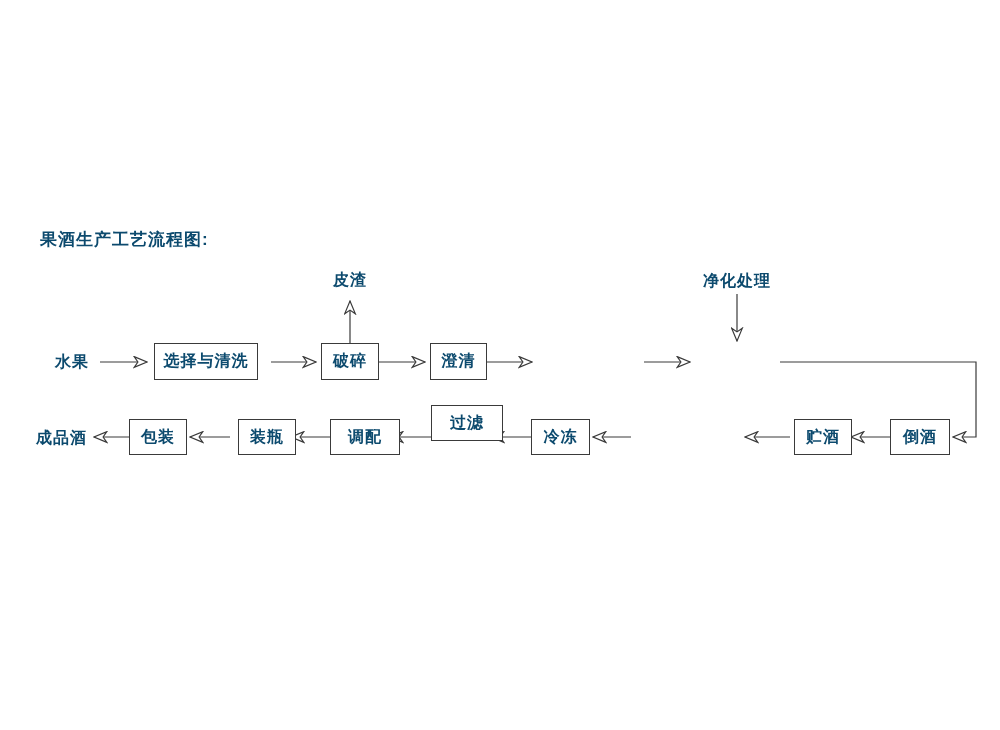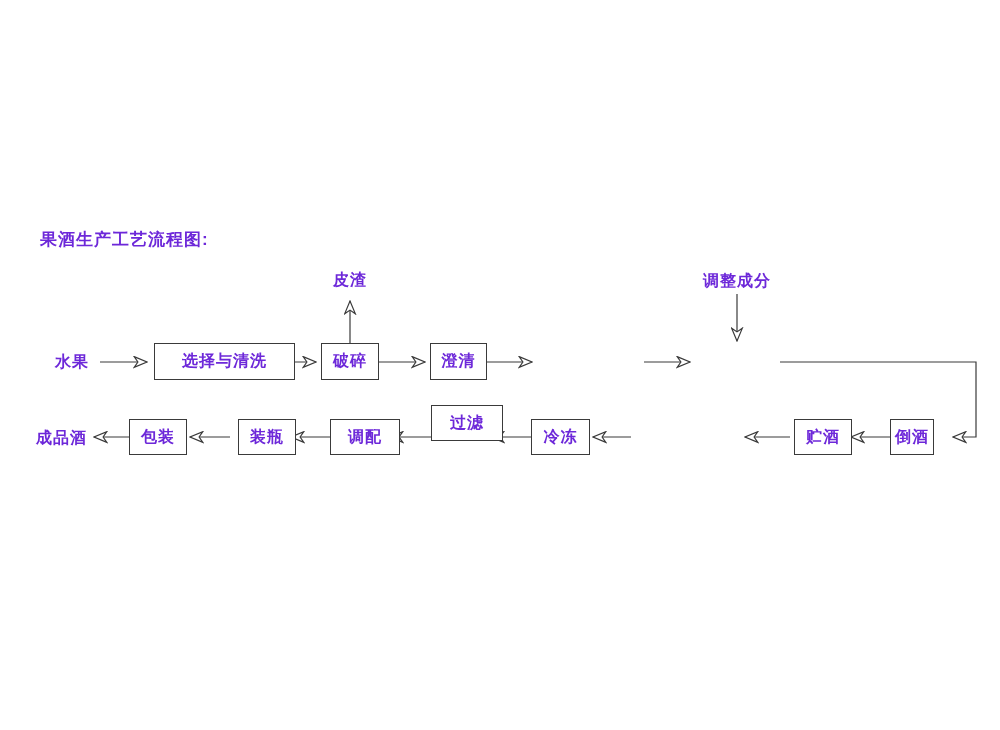--- a/index.html
+++ b/index.html
@@ -1,21 +1,21 @@
 <!DOCTYPE html>
 <html><head>
 <meta charset="utf-8">
 <style>
   html,body{margin:0;padding:0;background:#fff;}
   #canvas{
     position:relative;
     width:1000px;height:730px;
     background:#ffffff;
     font-family:"Liberation Sans","DejaVu Sans",sans-serif;
-    color:#6d28d9;
+    color:#0c4a6e;
     overflow:hidden;
   }
   #connector-layer{
     position:absolute;left:0;top:0;width:1000px;height:730px;
   }
   .conn{stroke:#3a3a3a;stroke-width:1.2;fill:none;}
   .diagram-title{
     position:absolute;left:40px;top:228px;
     font-size:17px;font-weight:bold;letter-spacing:1px;
     white-space:nowrap;
@@ -66,28 +66,28 @@
     <line class="conn" x1="631" y1="437" x2="593" y2="437" marker-end="url(#dart)"></line>
     <line class="conn" x1="531" y1="437" x2="491" y2="437" marker-end="url(#dart)"></line>
     <line class="conn" x1="431" y1="437" x2="390" y2="437" marker-end="url(#dart)"></line>
     <line class="conn" x1="330" y1="437" x2="291" y2="437" marker-end="url(#dart)"></line>
     <line class="conn" x1="230" y1="437" x2="190" y2="437" marker-end="url(#dart)"></line>
     <line class="conn" x1="129" y1="437" x2="94" y2="437" marker-end="url(#dart)"></line>
   </svg>
 
   <div class="flabel" style="left:55px;top:352px">水果</div>
   <div class="flabel" style="left:333px;top:270px">皮渣</div>
-  <div class="flabel" style="left:703px;top:271px">调整成分</div>
+  <div class="flabel" style="left:703px;top:271px">净化处理</div>
   <div class="flabel" style="left:36px;top:428px">成品酒</div>
 
-  <div class="box" style="left:154px;top:343px;width:141px;height:37px">选择与清洗</div>
+  <div class="box" style="left:154px;top:343px;width:104px;height:37px">选择与清洗</div>
   <div class="box" style="left:321px;top:343px;width:58px;height:37px">破碎</div>
   <div class="box" style="left:430px;top:343px;width:57px;height:37px">澄清</div>
 
-  <div class="box" style="left:890px;top:419px;width:44px;height:36px">倒酒</div>
+  <div class="box" style="left:890px;top:419px;width:60px;height:36px">倒酒</div>
   <div class="box" style="left:794px;top:419px;width:58px;height:36px">贮酒</div>
   <div class="box" style="left:531px;top:419px;width:59px;height:36px">冷冻</div>
   <div class="box" style="left:431px;top:405px;width:72px;height:36px">过滤</div>
   <div class="box" style="left:330px;top:419px;width:70px;height:36px">调配</div>
   <div class="box" style="left:238px;top:419px;width:58px;height:36px">装瓶</div>
   <div class="box" style="left:129px;top:419px;width:58px;height:36px">包装</div>
 
 </div>
 
 </body></html>

